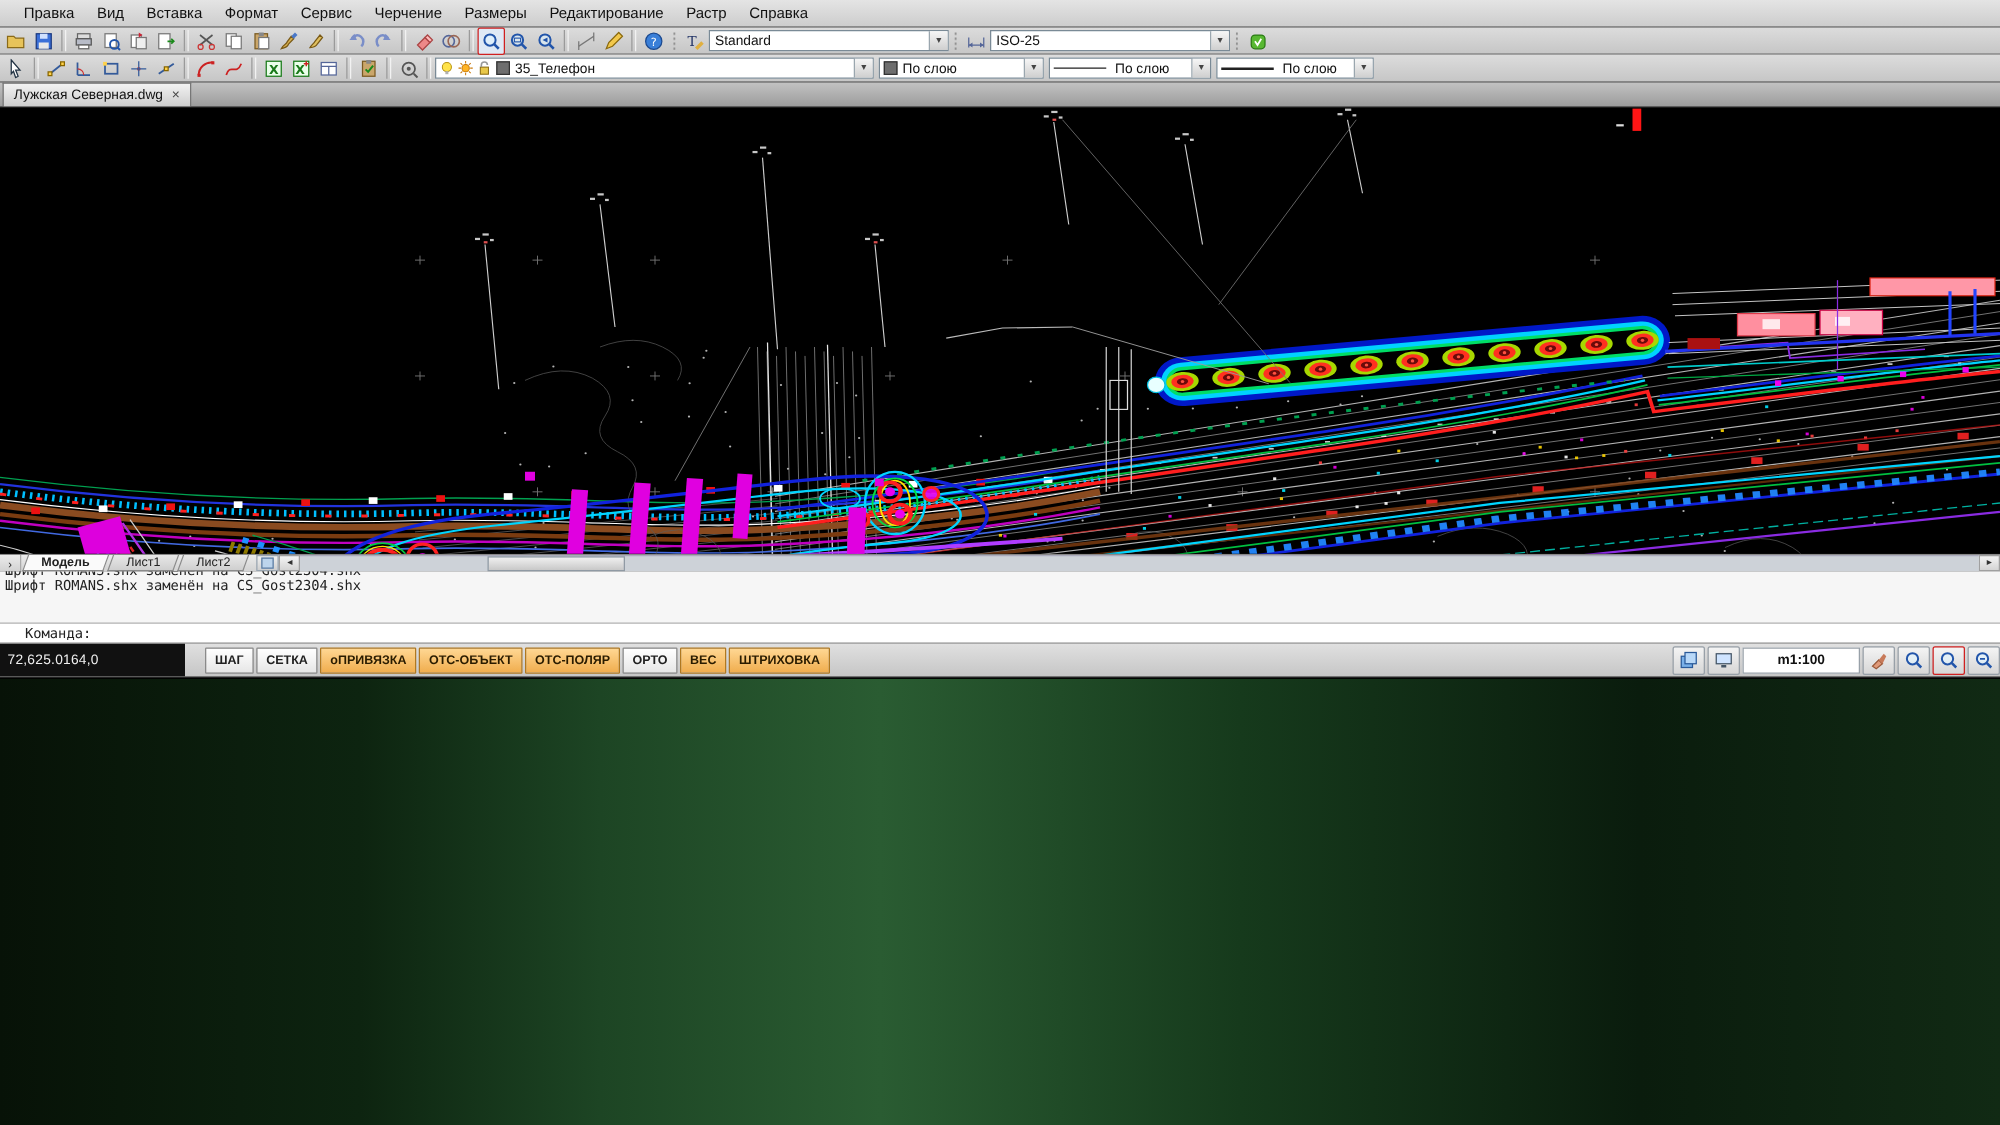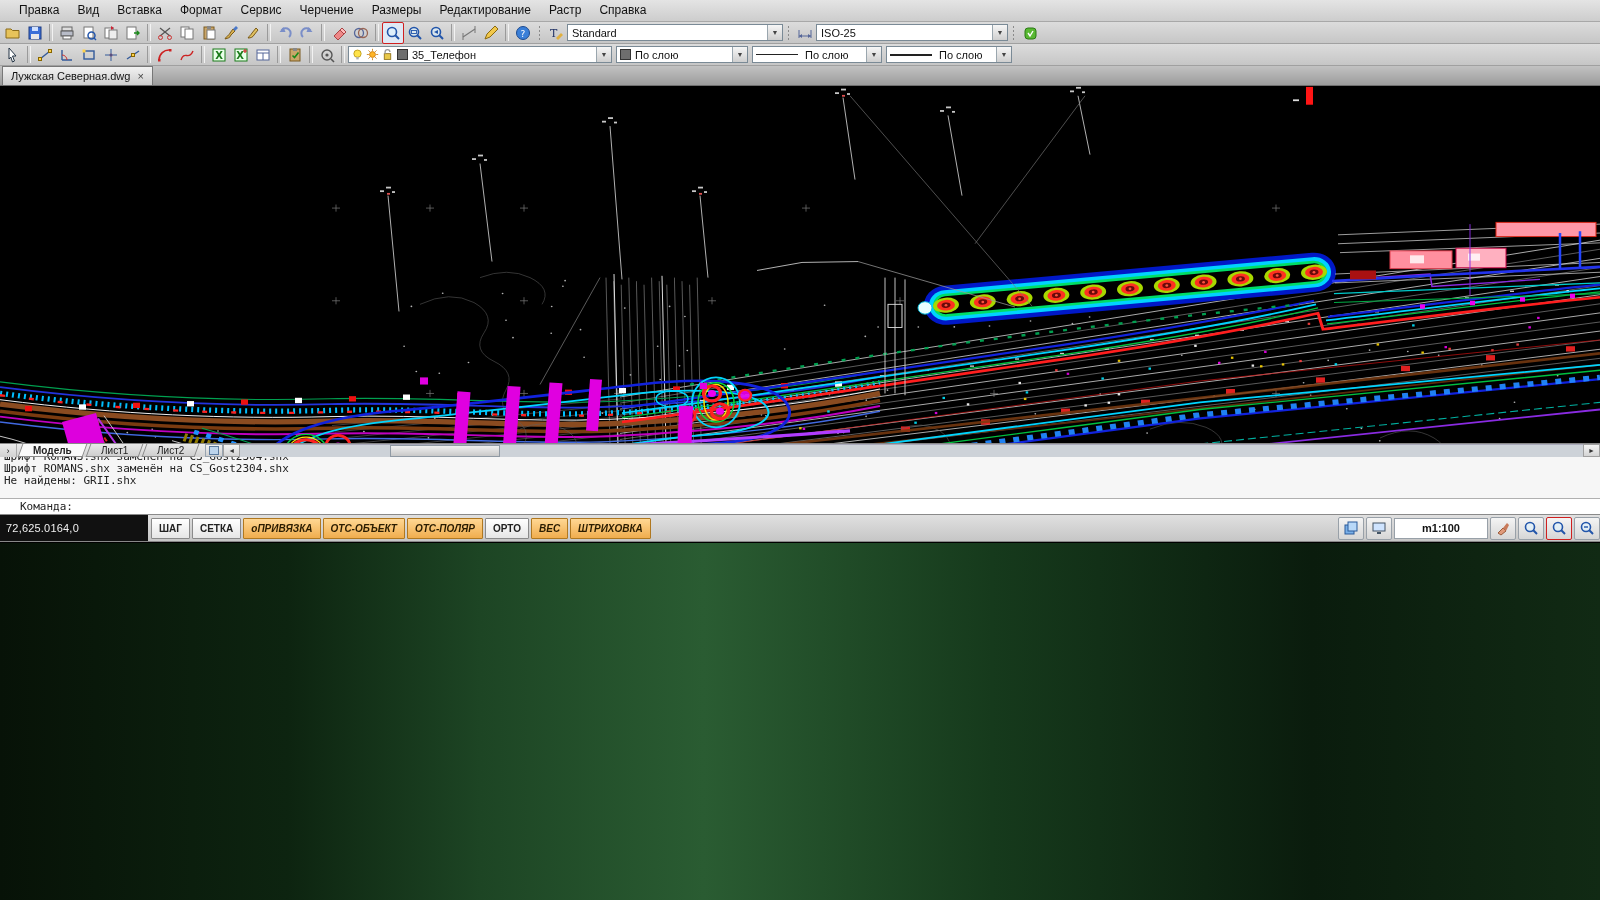--- a/index.html
+++ b/index.html
@@ -49,23 +49,23 @@
 
   
   .cmdhist{height:42px;background:#f6f6f6;overflow:hidden;border-bottom:1px solid #b0b0b0;padding-left:4px;box-sizing:border-box;}
   .cmdhist .cline{font-family:"DejaVu Sans Mono",monospace;font-size:11px;line-height:12px;color:#222;white-space:pre;}
   .cmdhist .inner{margin-top:-6px;}
   .cmdprompt{height:16px;background:#fff;border-bottom:1px solid #8a8a8a;display:flex;align-items:center;padding-left:20px;font-family:"DejaVu Sans Mono",monospace;font-size:11px;color:#222;box-sizing:border-box;}
 
   
   .statusbar{height:27px;background:linear-gradient(#e0e0e0,#c6c6c6);display:flex;align-items:center;box-sizing:border-box;border-bottom:1px solid #888;}
   .coords{width:148px;height:100%;background:#111;color:#f0f0f0;font-size:11px;display:flex;align-items:center;padding-left:6px;box-sizing:border-box;letter-spacing:0.2px;}
-  .toggles{display:flex;align-items:center;gap:2px;margin-left:3px;}
+  .toggles{display:flex;align-items:center;gap:2px;margin-left:16px;}
   .tgl{height:19px;padding:0 7px;display:flex;align-items:center;font-size:10px;font-weight:bold;color:#222;border:1px solid #8a8a8a;background:linear-gradient(#ffffff,#e6e6e6);border-radius:1px;}
-  .tgl.on{background:linear-gradient(#ffd793,#f0ad4e);border-color:#b07820;color:#2a1c00;font-style:italic;}
+  .tgl.on{background:linear-gradient(#ffd793,#f0ad4e);border-color:#b07820;color:#2a1c00;}
   .statright{margin-left:auto;display:flex;align-items:center;gap:2px;padding-right:0;font-weight:bold;}
   .sbtn{width:24px;height:21px;border:1px solid #98a0a8;background:linear-gradient(#f4f4f4,#d6d6d6);display:flex;align-items:center;justify-content:center;border-radius:2px;flex:0 0 auto;}
   .sbtn.redframe{border:1px solid #d02020;}
   .scale{width:92px;height:19px;background:#fff;border:1px solid #98a0a8;display:flex;align-items:center;justify-content:center;font-size:11px;color:#111;}
 
   
   .deskstrip{flex:1;background:linear-gradient(90deg,#071207,#0d2410 18%,#1d4524 30%,#2a5c32 44%,#163a1c 62%,#0a1c0d 82%,#112a14);border-top:1px solid #000;}
 </style>
 </head>
 <body>
@@ -230,21 +230,21 @@
           </svg>
         </span>
       </span>
     <span class="grip"></span>
     <span class="tbtn">
         <svg viewBox="0 0 16 16" width="16" height="16" xmlns="http://www.w3.org/2000/svg">
           <text x="2" y="12" font-size="11" fill="#223366" font-family="DejaVu Serif">T</text>
           <path d="M8,13 L13,8 L15,10 L10,15 Z" fill="#e0b040"></path>
         </svg>
       </span>
-    <div class="combo" style="width:216px">
+    <div class="combo" style="width:192px">
       <span class="cval">Standard</span>
       <span class="cbtn">▼</span>
     </div>
     <span class="grip"></span>
     <span class="tbtn">
         <svg viewBox="0 0 16 16" width="16" height="16" xmlns="http://www.w3.org/2000/svg">
           <line x1="2" y1="11" x2="14" y2="11" stroke="#556699"></line>
           <path d="M2,11 l3,-2 v4 z M14,11 l-3,-2 v4 z" fill="#556699"></path>
           <line x1="2" y1="5" x2="2" y2="13" stroke="#556699"></line>
           <line x1="14" y1="5" x2="14" y2="13" stroke="#556699"></line>
@@ -348,21 +348,21 @@
         <span class="sep"></span>
         <span class="tbtn">
           <svg viewBox="0 0 16 16" width="16" height="16" xmlns="http://www.w3.org/2000/svg">
             <circle cx="8" cy="8" r="5" fill="none" stroke="#555" stroke-width="1.4"></circle>
             <circle cx="8" cy="8" r="1.6" fill="#555"></circle>
             <line x1="12" y1="12" x2="15" y2="15" stroke="#555" stroke-width="1.6"></line>
           </svg>
         </span>
       </span>
     <span class="sep"></span>
-    <div class="combo" style="width:264px">
+    <div class="combo" style="width:351px">
       <span class="cicon">
           <svg viewBox="0 0 16 16" width="13" height="13" xmlns="http://www.w3.org/2000/svg">
             <circle cx="8" cy="7" r="4.5" fill="#ffe34a" stroke="#b89410"></circle>
             <rect x="6.5" y="11" width="3" height="3" fill="#b0b0b0"></rect>
           </svg>
         </span>
       <span class="cicon">
           <svg viewBox="0 0 16 16" width="13" height="13" xmlns="http://www.w3.org/2000/svg">
             <circle cx="8" cy="8" r="3.6" fill="#ffb424" stroke="#c87808"></circle>
             <g stroke="#c87808">
@@ -1020,21 +1020,20 @@
         <div class="hthumb"></div>
       </div>
       <div class="harrow">►</div>
     </div>
   </div>
 
   <div class="cmdhist">
     <div class="inner" id="cmdhist">
         <div class="cline">Шрифт ROMANS.shx заменён на CS_Gost2304.shx</div>
         <div class="cline">Шрифт ROMANS.shx заменён на CS_Gost2304.shx</div>
-        <div class="cline">Не найдены: GRII.shx</div>
       </div>
   </div>
   <div class="cmdprompt">
     <span>Команда:</span>
   </div>
 
   <div class="statusbar">
     <div class="coords">72,625.0164,0</div>
     <div class="toggles" id="toggles">
         <div class="tgl">ШАГ</div>

